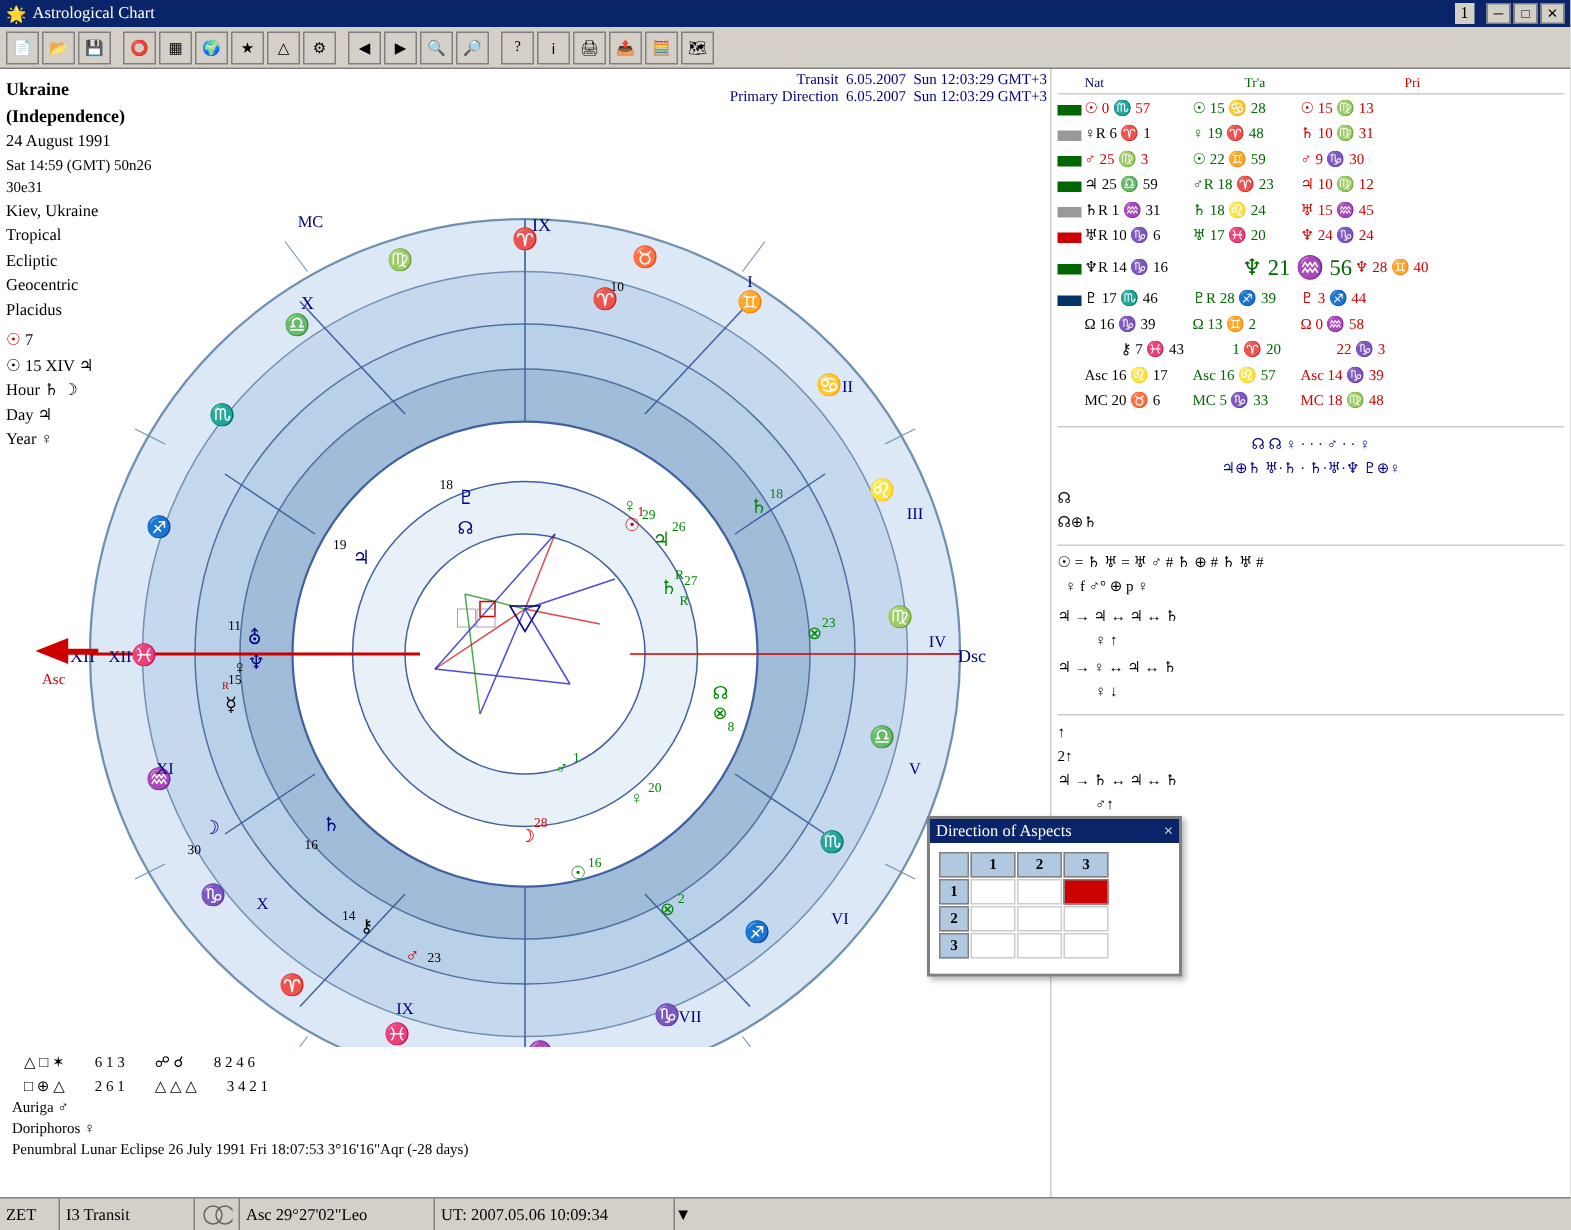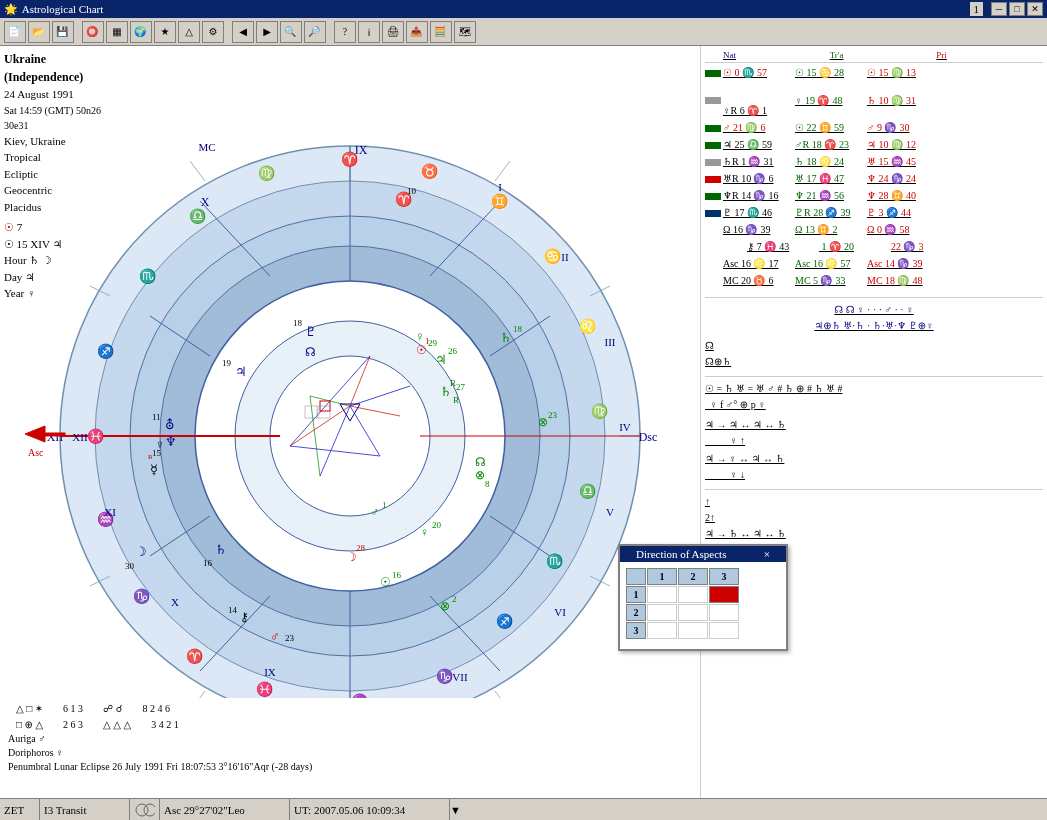--- a/index.html
+++ b/index.html
@@ -51,21 +51,20 @@
       display: flex; align-items: center; justify-content: center;
       font-size: 10px; cursor: pointer;
     }
     .tb-sep { width: 4px; }
 
     
     #main {
       display: flex;
       height: calc(820px - 18px - 28px - 22px);
       background: #a3a3a3;
-      text-decoration: underline;
     }
 
     
     #chart-area {
       width: 700px;
       height: 100%;
       position: relative;
       background: white;
       flex-shrink: 0;
     }
@@ -132,21 +131,21 @@
       width: 170px;
       background: #d4d0c8;
       border: 2px solid #808080;
       font-size: 11px;
       z-index: 100;
       box-shadow: 2px 2px 4px rgba(0,0,0,0.3);
     }
     #direction-dialog .dialog-title {
       background: #0a246a;
       color: white;
-      padding: 2px 16px;
+      padding: 2px 4px;
       display: flex;
       justify-content: space-between;
       align-items: center;
       font-size: 11px;
     }
     #direction-dialog .dialog-body {
       padding: 6px;
       background: white;
     }
     .aspect-grid {
@@ -259,20 +258,32 @@
       <div>Geocentric</div>
       <div>Placidus</div>
       <div style="height:4px;"></div>
       <div><span style="color:#cc0000;">☉</span> 7</div>
       <div>☉ 15 XIV ♃</div>
       <div>Hour  ♄  ☽</div>
       <div>Day  ♃</div>
       <div>Year  ♀</div>
     </div>
 
+    <div style="position:absolute; right:2px; top:2px; text-align:right; font-size:10px; color:#000080; z-index:10;">
+      <div>
+        <span>Transit</span>&nbsp;
+        <span>6.05.2007</span>&nbsp;
+        <span>Sun 12:03:29 GMT+3</span>
+      </div>
+      <div>
+        <span>Primary Direction</span>&nbsp;
+        <span>6.05.2007</span>&nbsp;
+        <span>Sun 12:03:29 GMT+3</span>
+      </div>
+    </div>
 
     <svg id="chart-svg" viewBox="0 0 700 730" xmlns="http://www.w3.org/2000/svg">
 
       <rect width="700" height="730" fill="white"></rect>
 
       <circle cx="350" cy="390" r="290" fill="#dce8f5" stroke="#7090b0" stroke-width="1.5"></circle>
 
       <circle cx="350" cy="390" r="255" fill="#c5d8ee" stroke="#7090b0" stroke-width="1"></circle>
 
       <circle cx="350" cy="390" r="220" fill="#b8d0e8" stroke="#5070a0" stroke-width="1"></circle>
@@ -459,21 +470,21 @@
 
     <div id="bottom-info" style="bottom:22px;">
       <div style="display:flex; gap:20px; font-size:10px; padding: 2px 8px;">
         <span>△ □ ✶</span>
         <span>6 1 3</span>
         <span>☍ ☌</span>
         <span>8 2 4 6</span>
       </div>
       <div style="display:flex; gap:20px; font-size:10px; padding: 0 8px;">
         <span>□ ⊕ △</span>
-        <span>2 6 3</span>
+        <span>2 6 1</span>
         <span>△ △ △</span>
         <span>3 4 2 1</span>
       </div>
       <div>Auriga  ♂</div>
       <div>Doriphoros  ♀</div>
       <div>Penumbral Lunar Eclipse 26 July 1991 Fri 18:07:53  3°16'16"Aqr (-28 days)</div>
     </div>
 
     <div id="direction-dialog">
       <div class="dialog-title">
@@ -518,52 +529,52 @@
       </div>
 
       <div class="rp-row">
         <span class="rp-bar bar-green"></span>
         <span style="color:#cc0000; min-width:70px; font-size:10px;">☉ 0 ♏ 57</span>
         <span style="color:#006600; min-width:70px; font-size:10px;">☉ 15 ♋ 28</span>
         <span style="color:#cc0000; font-size:10px;">☉ 15 ♍ 13</span>
       </div>
       <div class="rp-row">
         <span class="rp-bar bar-gray"></span>
-        <span style="color:#000; min-width:70px; font-size:10px;margin-top:21px;">♀R 6 ♈ 1</span>
+        <span style="color:#000; min-width:70px; font-size:10px;">♀R 6 ♈ 1</span>
         <span style="color:#006600; min-width:70px; font-size:10px;">♀ 19 ♈ 48</span>
         <span style="color:#cc0000; font-size:10px;">♄ 10 ♍ 31</span>
       </div>
       <div class="rp-row">
         <span class="rp-bar bar-green"></span>
-        <span style="color:#cc0000; min-width:70px; font-size:10px;">♂ 21 ♍ 6</span>
+        <span style="color:#cc0000; min-width:70px; font-size:10px;">♂ 25 ♍ 3</span>
         <span style="color:#006600; min-width:70px; font-size:10px;">☉ 22 ♊ 59</span>
         <span style="color:#cc0000; font-size:10px;">♂ 9 ♑ 30</span>
       </div>
       <div class="rp-row">
         <span class="rp-bar bar-green"></span>
         <span style="color:#000; min-width:70px; font-size:10px;">♃ 25 ♎ 59</span>
         <span style="color:#006600; min-width:70px; font-size:10px;">♂R 18 ♈ 23</span>
         <span style="color:#cc0000; font-size:10px;">♃ 10 ♍ 12</span>
       </div>
       <div class="rp-row">
         <span class="rp-bar bar-gray"></span>
         <span style="color:#000; min-width:70px; font-size:10px;">♄R 1 ♒ 31</span>
         <span style="color:#006600; min-width:70px; font-size:10px;">♄ 18 ♌ 24</span>
         <span style="color:#cc0000; font-size:10px;">♅ 15 ♒ 45</span>
       </div>
       <div class="rp-row">
         <span class="rp-bar bar-red"></span>
         <span style="color:#000; min-width:70px; font-size:10px;">♅R 10 ♑ 6</span>
-        <span style="color:#006600; min-width:70px; font-size:10px;">♅ 17 ♓ 47</span>
+        <span style="color:#006600; min-width:70px; font-size:10px;">♅ 17 ♓ 20</span>
         <span style="color:#cc0000; font-size:10px;">♆ 24 ♑ 24</span>
       </div>
       <div class="rp-row">
         <span class="rp-bar bar-green"></span>
         <span style="color:#000; min-width:70px; font-size:10px;">♆R 14 ♑ 16</span>
-        <span style="color:#006600; min-width:70px; font-size:10px;">♆ 21 ♒ 56</span>
+        <span style="color:#006600; min-width:70px; font-size:15px;margin-left:33px;">♆ 21 ♒ 56</span>
         <span style="color:#cc0000; font-size:10px;">♆ 28 ♊ 40</span>
       </div>
       <div class="rp-row">
         <span class="rp-bar bar-dark"></span>
         <span style="color:#000; min-width:70px; font-size:10px;">♇ 17 ♏ 46</span>
         <span style="color:#006600; min-width:70px; font-size:10px;">♇R 28 ♐ 39</span>
         <span style="color:#cc0000; font-size:10px;">♇ 3 ♐ 44</span>
       </div>
       <div class="rp-row">
         <span class="rp-bar"></span>

